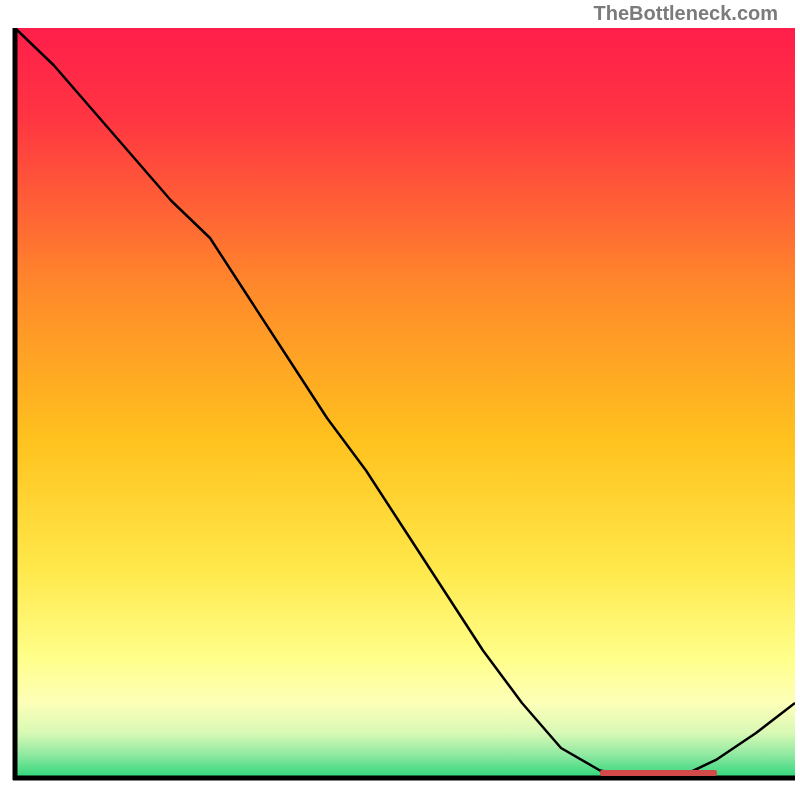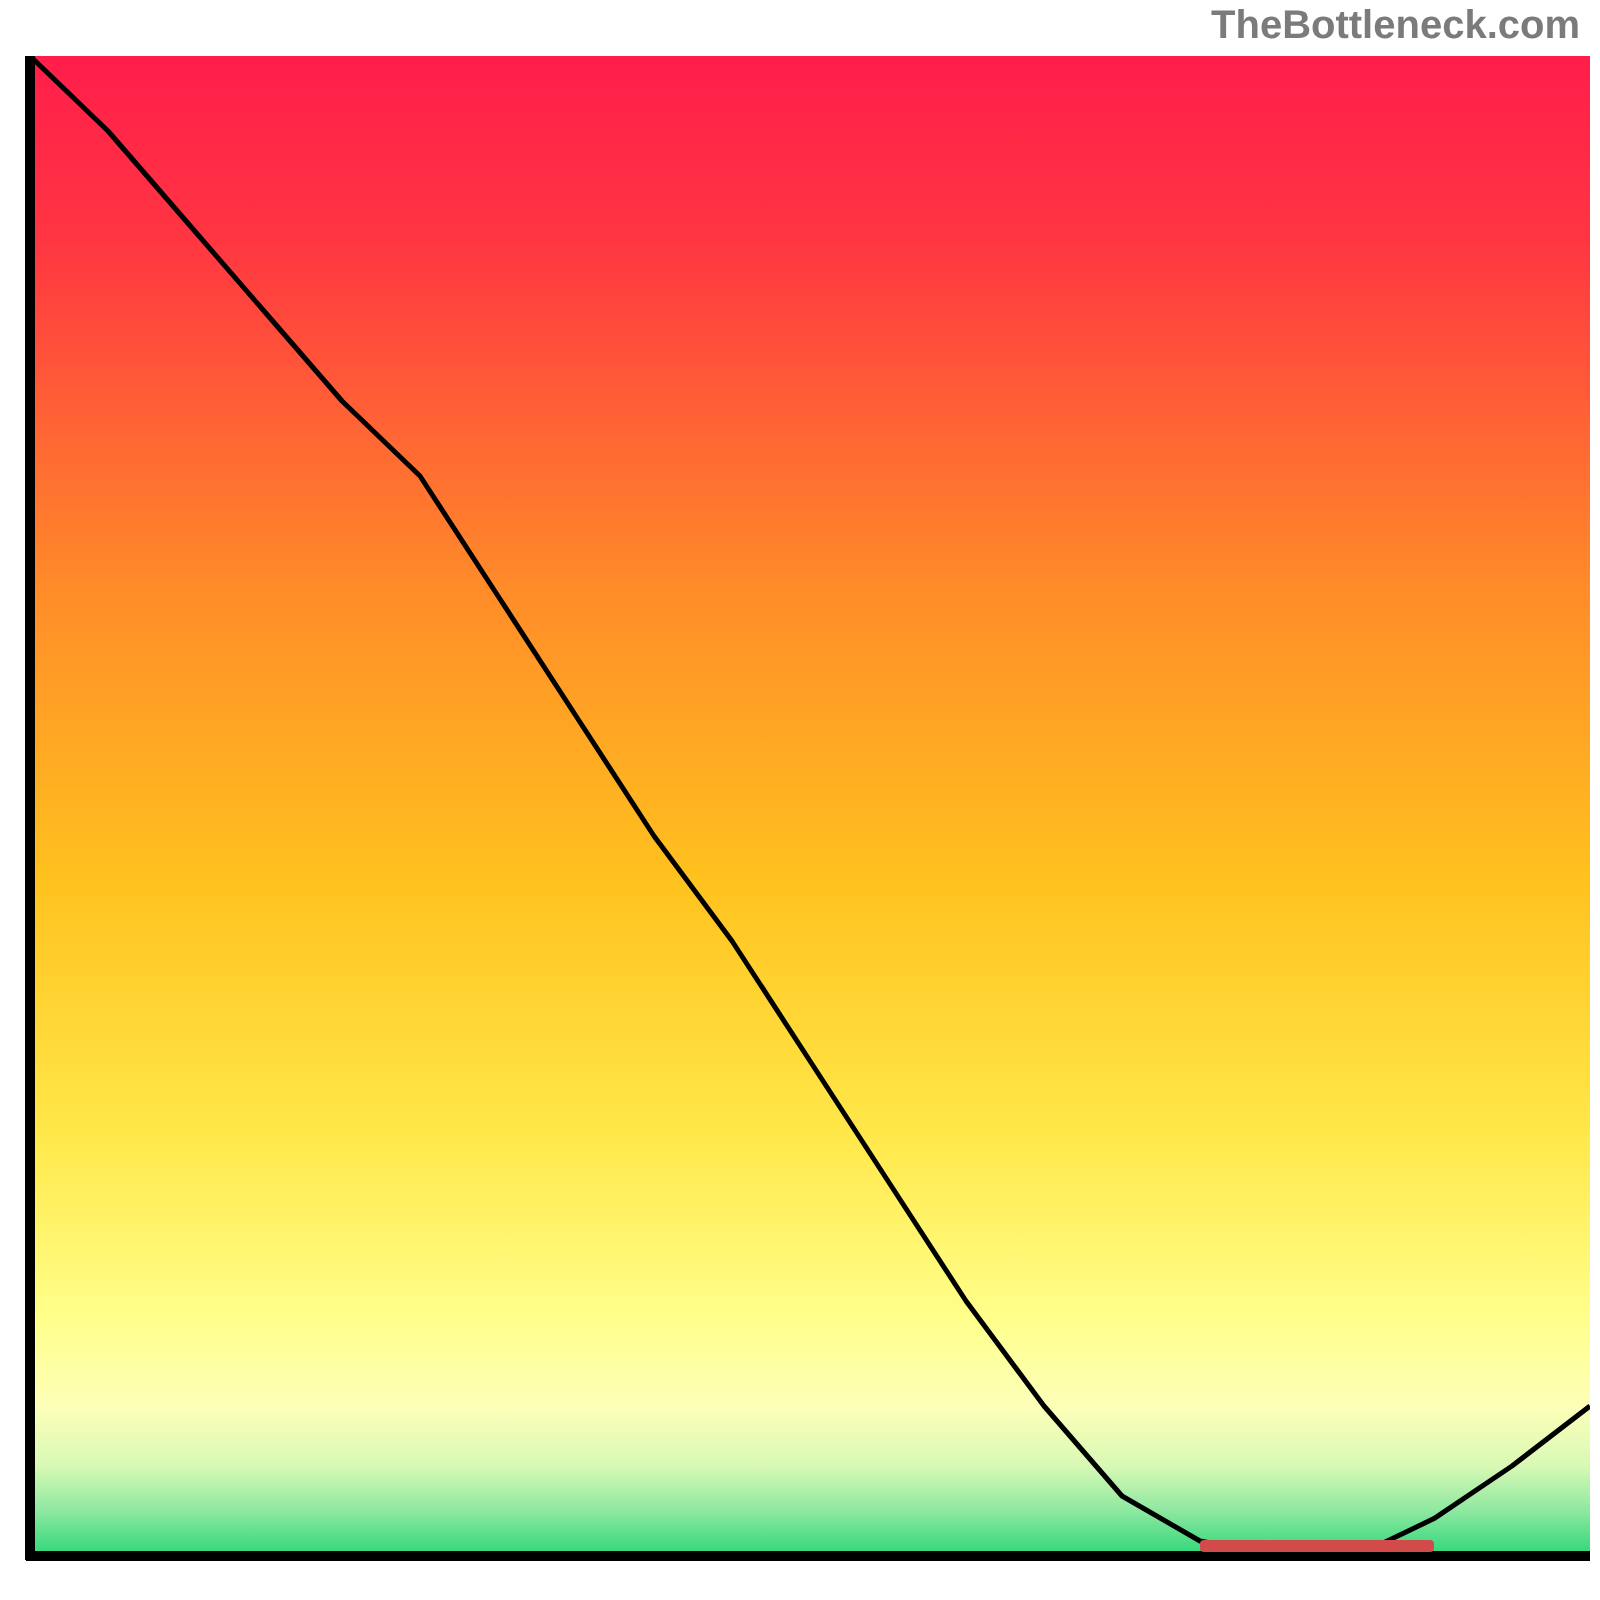--- a/index.html
+++ b/index.html
@@ -7,21 +7,21 @@
     padding: 0;
     width: 800px;
     height: 800px;
     background: #ffffff;
     font-family: Arial, sans-serif;
     position: relative;
   }
   .watermark {
     position: absolute;
     top: 2px;
-    right: 10px;
+    right: 22px;
     font-size: 20px;
     font-weight: bold;
     color: #7b7b7b;
     z-index: 10;
   }
   .chart-container {
     position: absolute;
     left: 5px;
     top: 28px;
     width: 790px;

